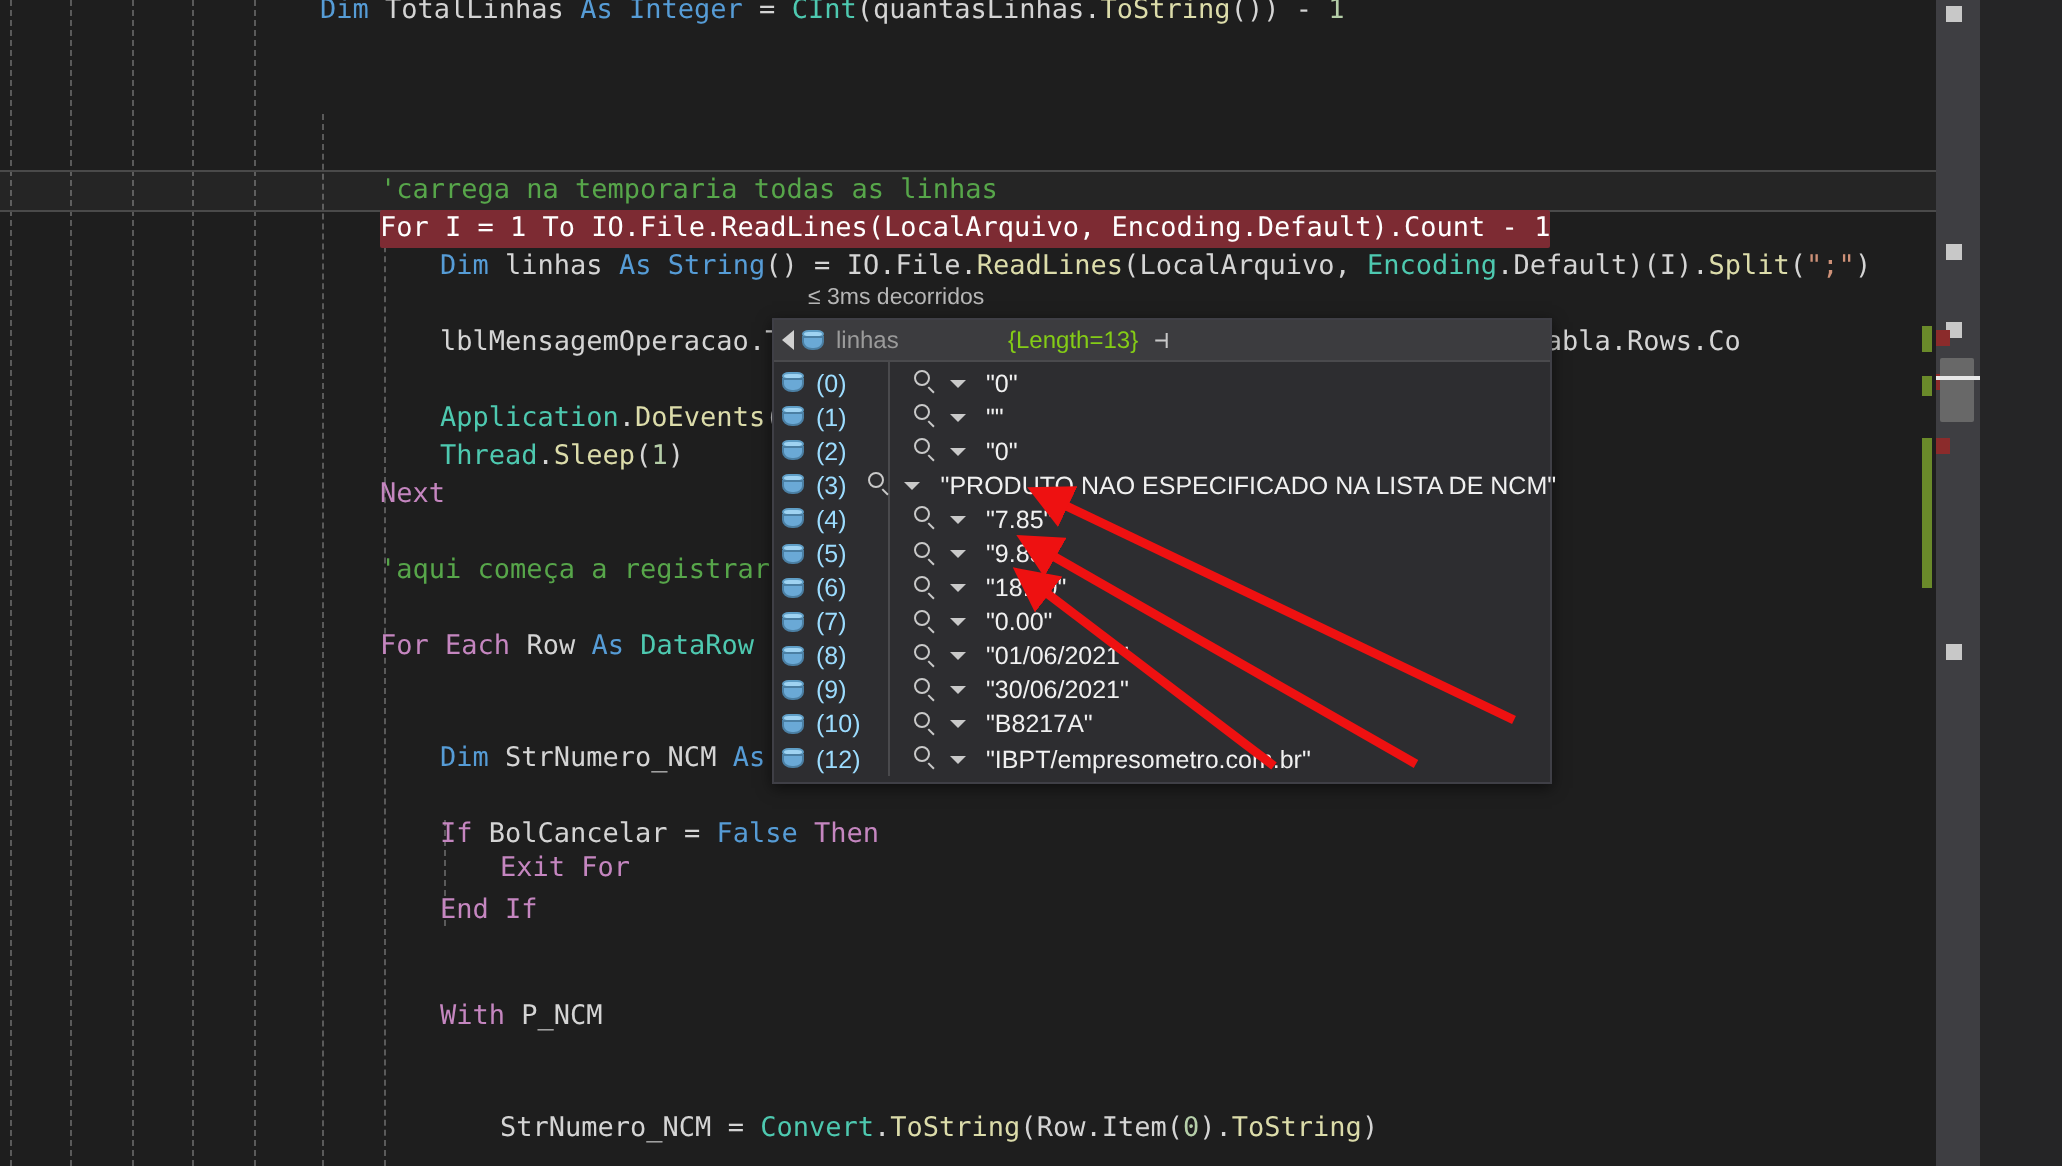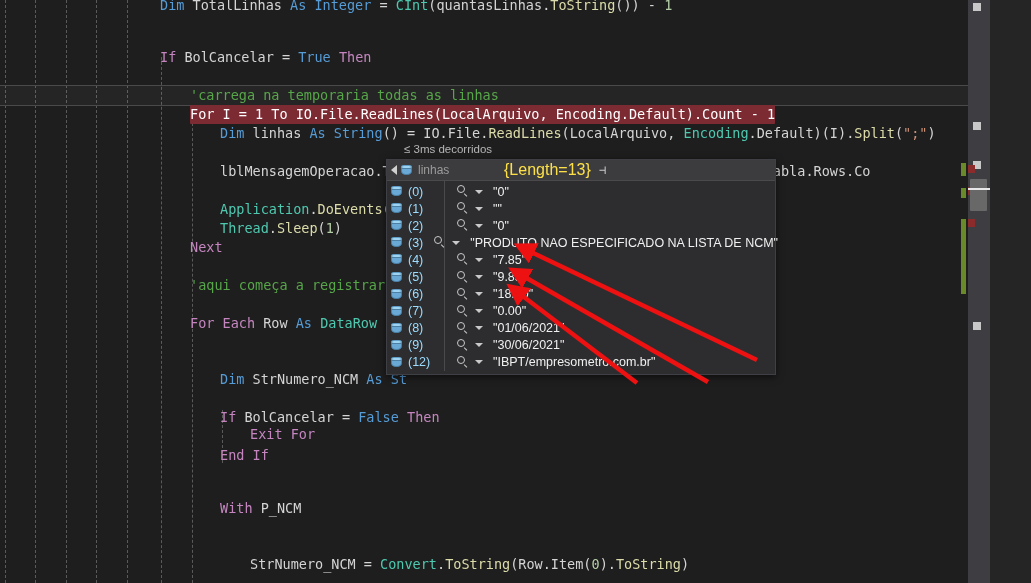--- a/index.html
+++ b/index.html
@@ -50,21 +50,21 @@
        border-bottom:5px solid transparent;border-right:6px solid #d0d0d0;
        margin:0 4px 0 2px;}
   .cube{width:11px;height:11px;position:relative;flex:0 0 auto;margin-right:6px;}
   .cube i{position:absolute;display:block;}
   .cube .top{left:0;top:0;width:11px;height:4px;background:#9fd3f2;
              border:1px solid #5f9ec6;box-sizing:border-box;border-radius:5px/3px;}
   .cube .bot{left:0;top:3px;width:11px;height:7px;background:#6aa9d6;
              border:1px solid #4b7fa3;box-sizing:border-box;
              border-radius:0 0 5px 5px/0 0 4px 4px;}
   .hdr-name{color:#9b9b9b;font-size:12px;font-family:"Liberation Sans",sans-serif;width:86px;}
-  .hdr-len{color:#fde047;font-size:16px;font-family:"Liberation Sans",sans-serif;}
+  .hdr-len{color:#84cc16;font-size:12px;font-family:"Liberation Sans",sans-serif;}
   .pin{margin-left:8px;color:#c8c8c8;font-size:12px;line-height:12px;}
   #tip-rows{padding:2px 0 3px 0;position:relative;}
   .tip-sep{position:absolute;left:57px;top:0;bottom:3px;width:1px;background:#4a4a4d;}
   .trow{display:flex;align-items:center;height:17.1px;padding-left:4px;}
   .tidx{color:#9cdcfe;font-size:12.5px;width:38px;
         font-family:"Liberation Sans",sans-serif;}
   .mag{position:relative;width:14px;height:13px;margin-left:10px;flex:0 0 auto;}
   .mag .ring{position:absolute;left:1px;top:0px;width:8px;height:8px;
              border:1.4px solid #c9c9c9;border-radius:50%;box-sizing:border-box;}
   .mag .stem{position:absolute;left:8px;top:8px;width:4px;height:1.4px;
@@ -99,21 +99,20 @@
   <div class="guide" style="left:161px;top:57px;bottom:0;"></div>
   <div class="guide" style="left:192px;top:108px;bottom:0;"></div>
   <div class="guide" style="left:222px;top:410px;bottom:120px;"></div>
 
   <div class="hl-band" style="top:85px;"></div>
 
   <div id="code">
 
     <div class="line" style="top:-4px;left:160px;"><span class="kw2">Dim</span> <span class="plain">TotalLinhas</span> <span class="kw2">As</span> <span class="kw2">Integer</span> <span class="op">=</span> <span class="typ">CInt</span><span class="op">(</span><span class="plain">quantasLinhas</span><span class="op">.</span><span class="fn">ToString</span><span class="op">())</span> <span class="op">-</span> <span class="num">1</span></div>
 
-    <div class="line" style="top:48px;left:160px;"><span class="kw">If</span> <span class="plain">BolCancelar</span> <span class="op">=</span> <span class="kw2">True</span> <span class="kw">Then</span></div>
 
     <div class="line com" style="top:86px;left:190px;">'carrega na temporaria todas as linhas</div>
 
     <div class="line bp-line" style="top:105px;left:190px;">For I = 1 To IO.File.ReadLines(LocalArquivo, Encoding.Default).Count - 1</div>
 
     <div class="line" style="top:124px;left:220px;"><span class="kw2">Dim</span> <span class="plain">linhas</span> <span class="kw2">As</span> <span class="kw2">String</span><span class="op">()</span> <span class="op">=</span> <span class="plain">IO</span><span class="op">.</span><span class="plain">File</span><span class="op">.</span><span class="fn">ReadLines</span><span class="op">(</span><span class="plain">LocalArquivo</span><span class="op">,</span> <span class="typ">Encoding</span><span class="op">.</span><span class="plain">Default</span><span class="op">)(</span><span class="plain">I</span><span class="op">).</span><span class="fn">Split</span><span class="op">(</span><span class="str">";"</span><span class="op">)</span></div>
 
 
     <div class="line" style="top:162px;left:220px;"><span class="plain">lblMensagemOperacao</span><span class="op">.</span><span class="plain">Text</span> <span class="op">=</span> <span class="plain">StrAguardeColetandoDados</span> <span class="op">&amp;</span> <span class="str">" ( "</span> <span class="op">&amp;</span> <span class="typ">CInt</span><span class="op">(</span><span class="plain">Tabla</span><span class="op">.</span><span class="plain">Rows</span><span class="op">.</span><span class="plain">Co</span></div>
 
@@ -280,20 +279,33 @@
             <i class="stem"></i>
           </span>
         <span class="cv"></span>
         <span class="tval">"30/06/2021"</span>
       </div>
       <div class="trow">
         <span class="cube">
             <i class="top"></i>
             <i class="bot"></i>
           </span>
+        <span class="tidx">(10)</span>
+        <span class="mag">
+            <i class="ring"></i>
+            <i class="stem"></i>
+          </span>
+        <span class="cv"></span>
+        <span class="tval">"B8217A"</span>
+      </div>
+      <div class="trow">
+        <span class="cube">
+            <i class="top"></i>
+            <i class="bot"></i>
+          </span>
         <span class="tidx">(12)</span>
         <span class="mag">
             <i class="ring"></i>
             <i class="stem"></i>
           </span>
         <span class="cv"></span>
         <span class="tval">"IBPT/empresometro.com.br"</span>
       </div>
     </div>
   </div>

